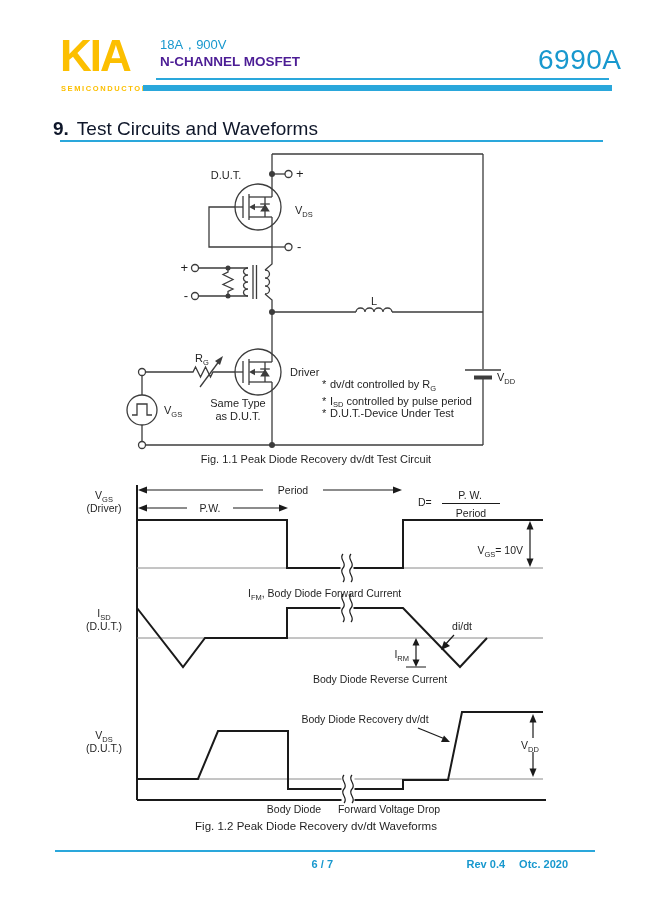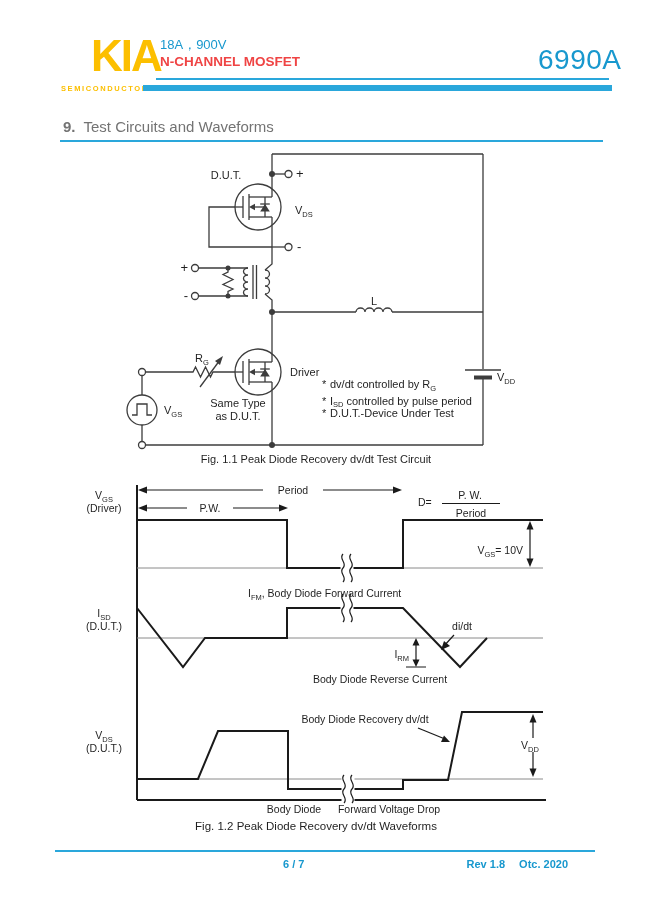--- a/index.html
+++ b/index.html
@@ -1,40 +1,40 @@
 <!DOCTYPE html>
 <html><head>
 <meta charset="utf-8">
 <style>
   html,body{margin:0;padding:0;}
   body{width:649px;height:917px;background:#ffffff;font-family:"Liberation Sans",sans-serif;position:relative;overflow:hidden;color:#1a1a1a;}
   .abs{position:absolute;}
   
-  .logo{left:60px;top:34px;font-size:44px;font-weight:bold;letter-spacing:-2px;color:#FCBF00;line-height:1;margin-left:31px;}
+  .logo{left:60px;top:34px;font-size:44px;font-weight:bold;letter-spacing:-2px;color:#FCBF00;line-height:1;}
   .logo-sub{left:61px;top:84px;font-size:7.5px;font-weight:bold;letter-spacing:1.6px;color:#FCBF00;}
   .rating{left:160px;top:36px;font-size:13px;font-weight:normal;color:#1898CE;}
-  .devtype{left:160px;top:54px;font-size:13.5px;font-weight:bold;color:#ef4444;}
+  .devtype{left:160px;top:54px;font-size:13.5px;font-weight:bold;color:#4c1d95;}
   .part{left:538px;top:44px;font-size:28px;color:#1898CE;letter-spacing:0.5px;}
   .rule-thin{left:156px;top:78px;width:453px;height:1.5px;background:#2AA7DB;}
   .rule-thick{left:143px;top:85px;width:469px;height:5.5px;background:#2AA7DB;}
   
-  .section{left:63px;top:118px;font-size:15px;color:#737373;}
+  .section{left:53px;top:118px;font-size:19px;color:#0f172a;}
   .section b{margin-right:8px;}
   .section-underline{left:60px;top:140px;width:543px;height:1.5px;background:#2AA7DB;}
   
   svg text{fill:#1f1f1f;}
   .lbl{font-size:11px;}
   .wlbl{font-size:10.5px;}
   .sub{font-size:7.5px;}
   .sign{font-size:13px;}
   .cap{font-size:11px;}
   .cap2{font-size:11.5px;}
   
   .footer-rule{left:55px;top:850px;width:540px;height:1.5px;background:#2AA7DB;}
-  .page-num{left:283px;top:858px;width:50px;font-size:11px;font-weight:bold;color:#1898CE;}
+  .page-num{left:283px;top:858px;width:50px;font-size:11px;font-weight:bold;color:#1898CE;text-align:right;}
   .revision{left:400px;top:858px;width:168px;text-align:right;font-size:11px;font-weight:bold;color:#1898CE;}
   .revision span{margin-left:14px;}
 </style>
 </head>
 <body>
 
 <div class="abs logo">KIA</div>
 <div class="abs logo-sub">SEMICONDUCTORS</div>
 <div class="abs rating">18A，900V</div>
 <div class="abs devtype">N-CHANNEL MOSFET</div>
@@ -251,14 +251,14 @@
 
   <text class="wlbl" x="234" y="333" text-anchor="middle">Body Diode</text>
   <text class="wlbl" x="329" y="333" text-anchor="middle">Forward Voltage Drop</text>
 
   <text class="cap2" x="256" y="350" text-anchor="middle">Fig. 1.2 Peak Diode Recovery dv/dt Waveforms</text>
 </svg>
 
 <div class="abs footer-rule"></div>
 <div class="abs page-num">6 / 7</div>
 <div class="abs revision">
-  <span>Rev 1.8</span><span>Otc. 2020</span>
+  <span>Rev 0.4</span><span>Otc. 2020</span>
 </div>
 
 </body></html>

